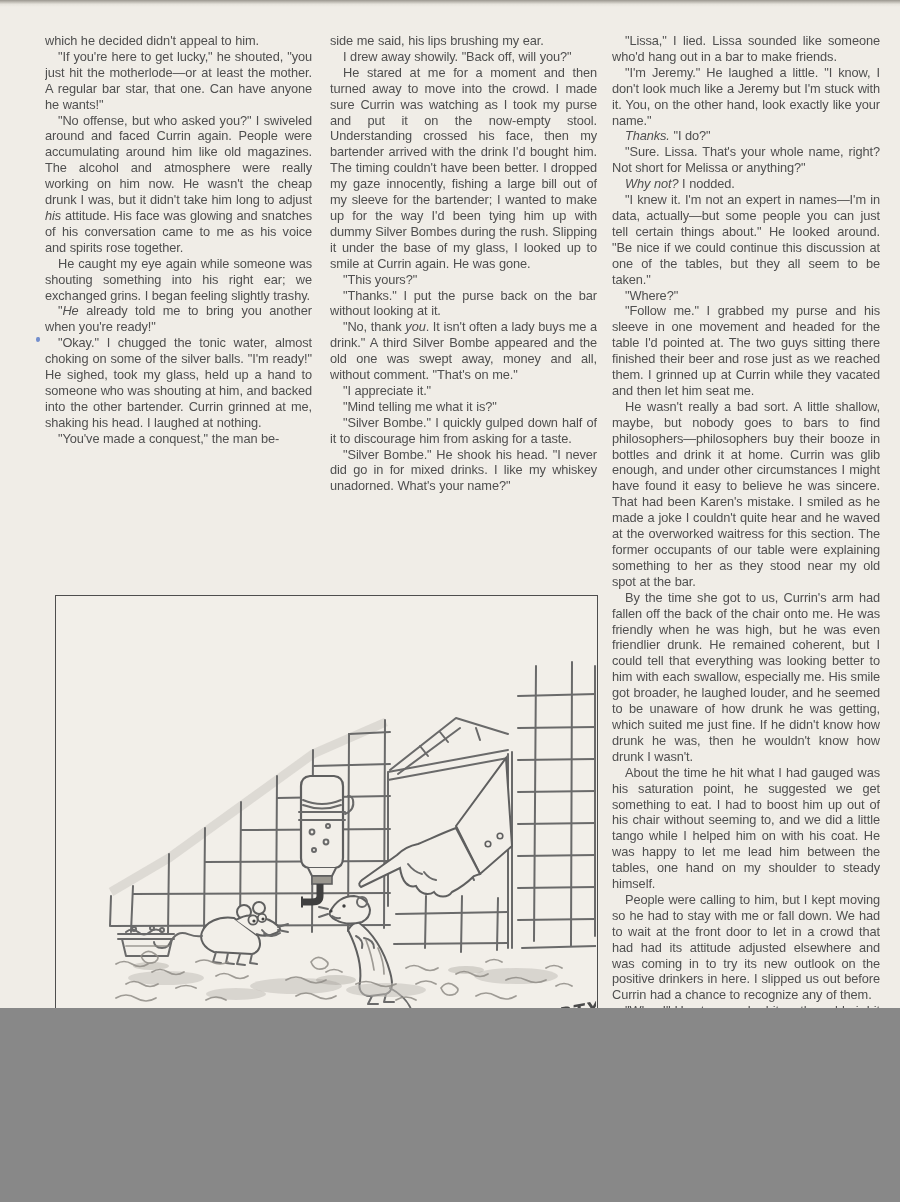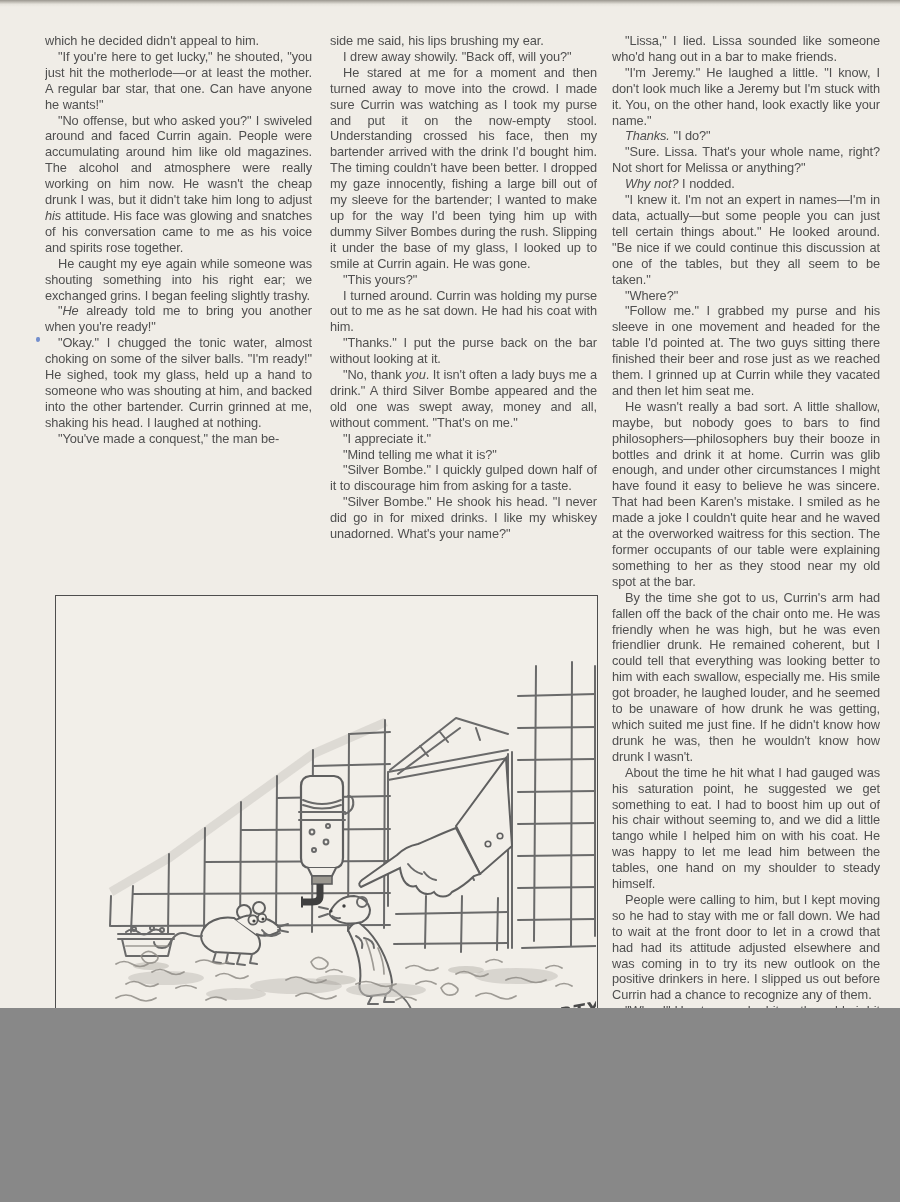--- a/index.html
+++ b/index.html
@@ -57,21 +57,20 @@
       <p class="">"<i>He</i> already told me to bring you another when you're ready!"</p>
       <p class="">"Okay." I chugged the tonic water, almost choking on some of the silver balls. "I'm ready!" He sighed, took my glass, held up a hand to someone who was shouting at him, and backed into the other bartender. Currin grinned at me, shaking his head. I laughed at nothing.</p>
       <p class="">"You've made a conquest," the man be-</p>
     </div>
 
   <div class="col" style="left:330px;top:33px;width:267px;height:560px">
       <p class="noindent">side me said, his lips brushing my ear.</p>
       <p class="">I drew away showily. "Back off, will you?"</p>
       <p class="">He stared at me for a moment and then turned away to move into the crowd. I made sure Currin was watching as I took my purse and put it on the now-empty stool. Understanding crossed his face, then my bartender arrived with the drink I'd bought him. The timing couldn't have been better. I dropped my gaze innocently, fishing a large bill out of my sleeve for the bartender; I wanted to make up for the way I'd been tying him up with dummy Silver Bombes during the rush. Slipping it under the base of my glass, I looked up to smile at Currin again. He was gone.</p>
       <p class="">"This yours?"</p>
-      <p class="">I turned around. Currin was holding my purse out to me as he sat down. He had his coat with him.</p>
       <p class="">"Thanks." I put the purse back on the bar without looking at it.</p>
       <p class="">"No, thank <i>you</i>. It isn't often a lady buys me a drink." A third Silver Bombe appeared and the old one was swept away, money and all, without comment. "That's on me."</p>
       <p class="">"I appreciate it."</p>
       <p class="">"Mind telling me what it is?"</p>
       <p class="">"Silver Bombe." I quickly gulped down half of it to discourage him from asking for a taste.</p>
       <p class="">"Silver Bombe." He shook his head. "I never did go in for mixed drinks. I like my whiskey unadorned. What's your name?"</p>
     </div>
 
   <div class="col" style="left:612px;top:33px;width:268px;height:1160px">
       <p class="">"Lissa," I lied. Lissa sounded like someone who'd hang out in a bar to make friends.</p>

